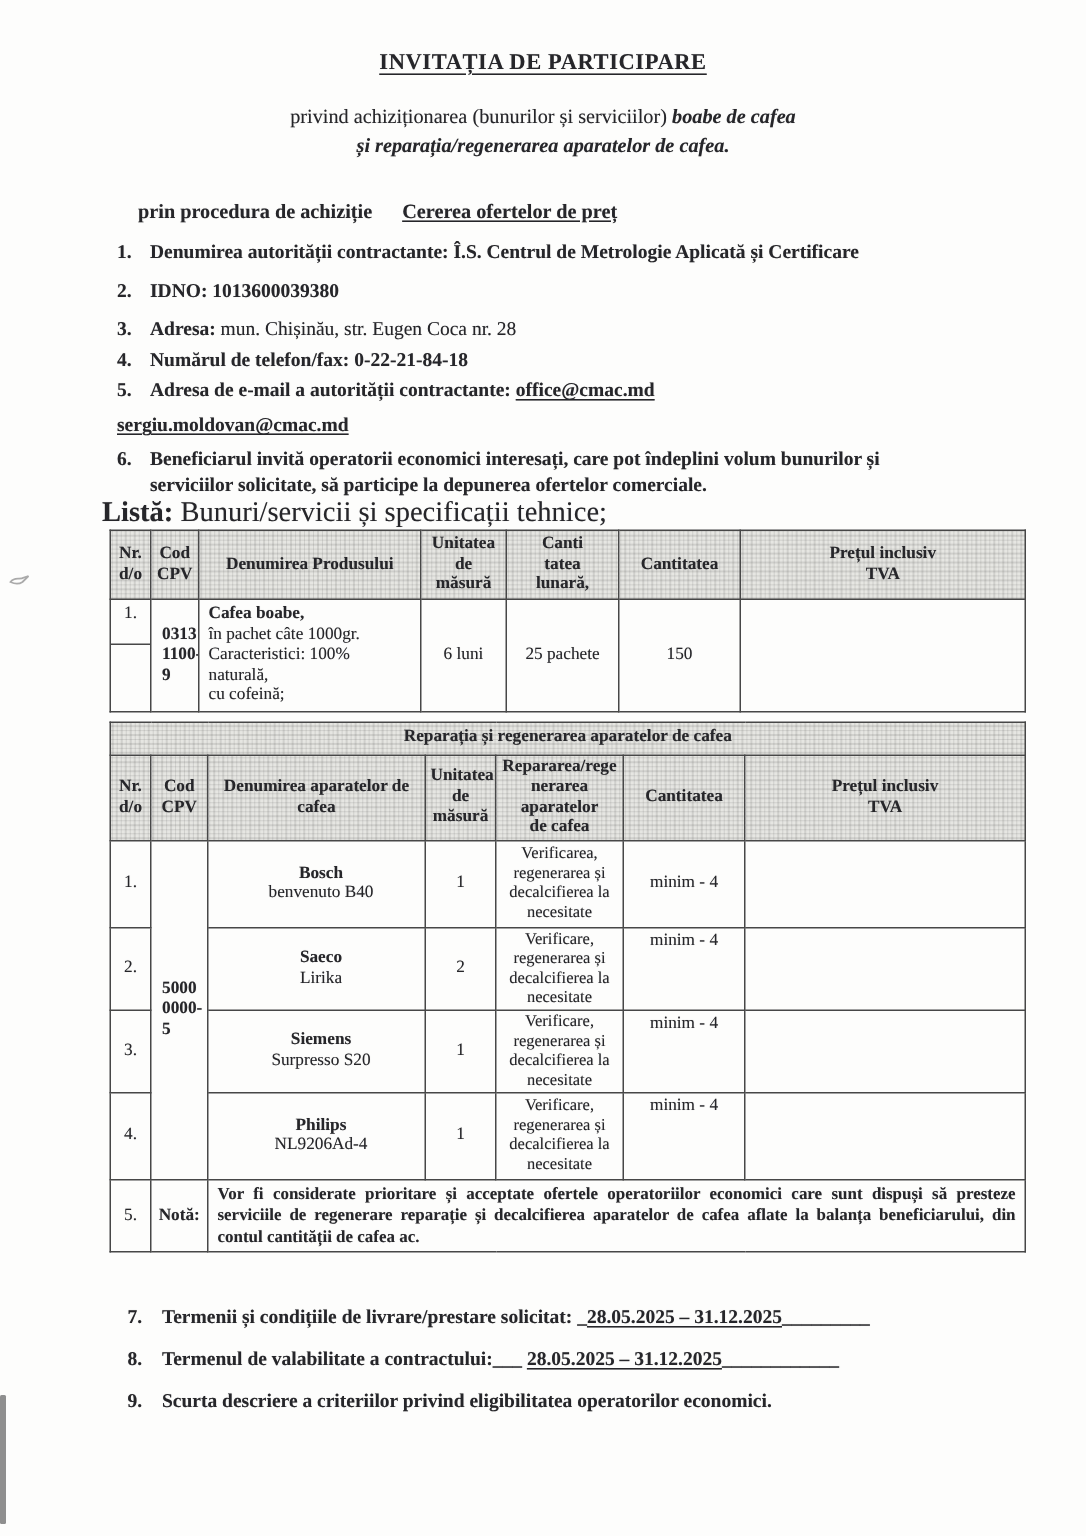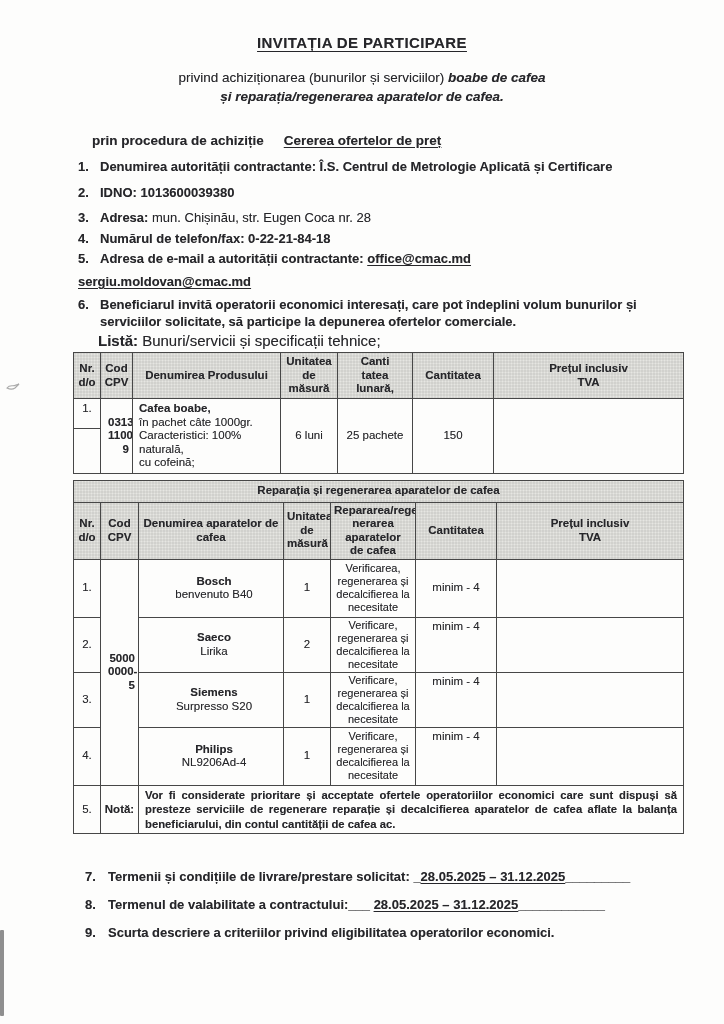--- a/index.html
+++ b/index.html
@@ -1,56 +1,56 @@
 <!DOCTYPE html>
 <html><head>
 <meta charset="utf-8">
 <style>
   html,body{margin:0;padding:0;background:#ffffff;}
   .page{
     position:relative;width:724px;height:1024px;overflow:hidden;box-sizing:border-box;
     background:#fdfdfc;color:#26262a;
-    font-family:Liberation Sans, sans-serif;
+    font-family:Liberation Serif, serif;
     padding-top:34px;
     text-shadow:0 0 .5px rgba(60,60,60,.40);
   }
   .b{font-weight:bold}
   .bi{font-weight:bold;font-style:italic}
   .u{text-decoration:underline;text-underline-offset:2px}
   .ml{white-space:pre-line}
   .doc-title{text-align:center;font-size:15px;font-weight:bold;letter-spacing:.4px;
     text-decoration:underline;text-underline-offset:3px;}
   .subject{text-align:center;font-size:13.5px;line-height:19px;margin-top:17px}
   .subject2{text-align:center;font-size:13.5px;line-height:19px}
   .procedure{margin:27px 0 0 92px;font-size:13.5px;display:flex;gap:20px}
   .items{margin-top:10px}
   .li{display:flex;margin-left:78px;font-size:13px;line-height:17px}
   .li .num{width:22px;flex:0 0 22px;font-weight:bold}
   .li .txt{flex:1}
   .mb9{margin-bottom:9px}.mb8{margin-bottom:8px}.mb6{margin-bottom:6px}
   .mb5{margin-bottom:5px}.mb4{margin-bottom:4px}.mb3{margin-bottom:3px}.mb2{margin-bottom:2px}
   .loose{margin-left:78px;font-size:13px;line-height:17px}
-  .lista{margin-left:98px;font-size:15px;line-height:17px}
+  .lista{margin-left:68px;font-size:19px;line-height:17px}
 
   table{border-collapse:collapse;margin-left:73px;width:610px;table-layout:fixed;
     font-size:11.5px;line-height:13.5px;}
   td{border:1px solid #474747;padding:1px 3px;vertical-align:middle;text-align:center;overflow:hidden}
   .shade{
     background-color:#e6e6e2;
     background-image:
       repeating-linear-gradient(0deg, rgba(70,70,70,.14) 0 1px, transparent 1px 3px),
       repeating-linear-gradient(90deg, rgba(70,70,70,.14) 0 1px, transparent 1px 3px);
   }
   .hdr td{font-weight:bold}
   .band td{font-weight:bold;height:19px}
   .t1-hdr{height:46px}
   .t1-row{height:66px}
   .nr-cell{padding:0;vertical-align:top}
   .nr-top{height:30px;border-bottom:1px solid #474747;display:flex;align-items:flex-start;justify-content:center;padding-top:3px;box-sizing:border-box}
-  .cpv-cell{text-align:right;padding-left:7px;font-weight:bold}
+  .cpv-cell{text-align:left;padding-left:7px;font-weight:bold}
   .prod-cell{text-align:left;vertical-align:top;padding:3px 6px}
   .prod-name{font-weight:bold}
   .t2-band{height:18px}
   .t2-hdr{height:56px}
   .t2-row{height:53px}
   .t2-row-tall{height:58px}
   .brand-cell{text-align:center;padding-left:9px}
   .brand{font-weight:bold}
   .svc{font-size:11px;line-height:13px}
   .qty-top{vertical-align:top;padding-top:2px}

